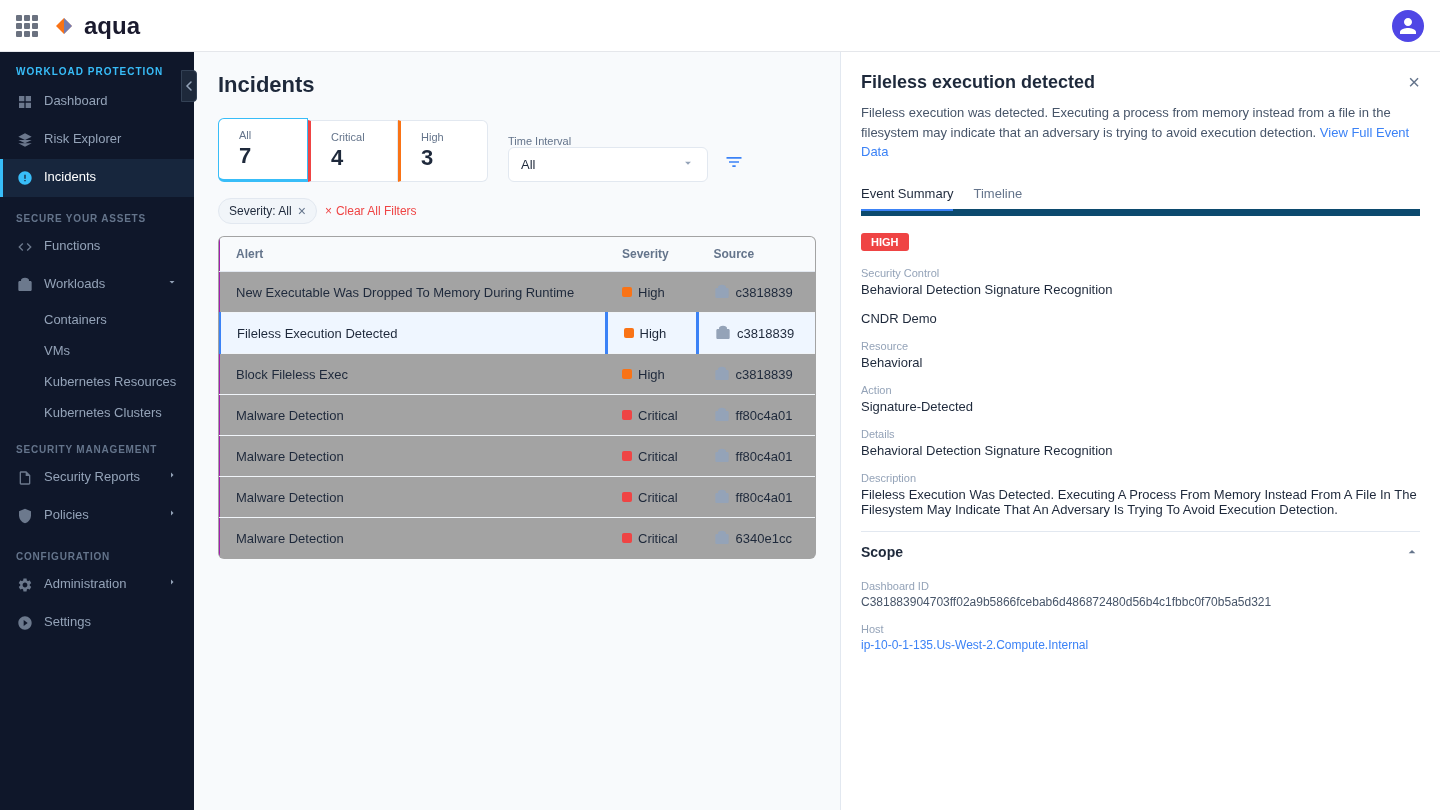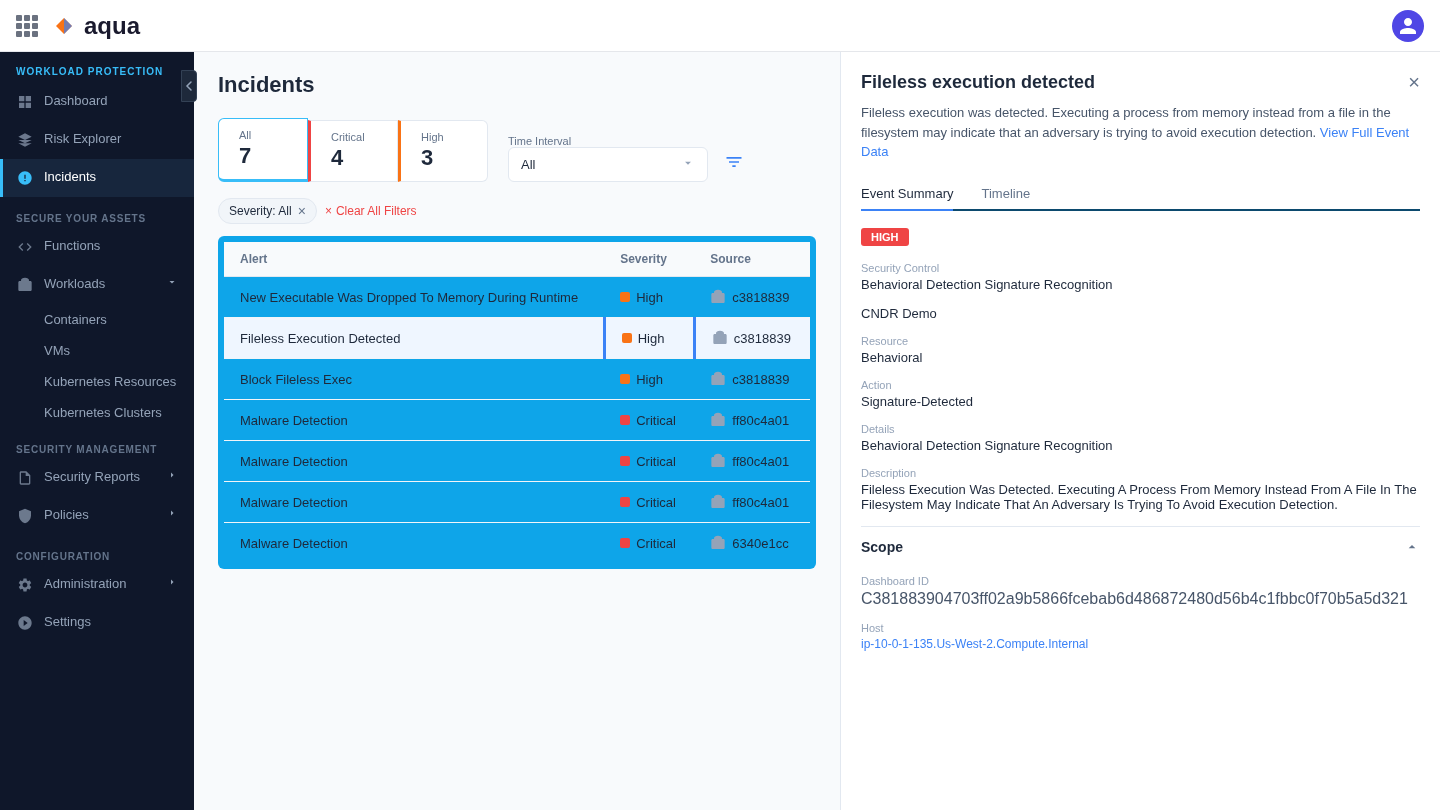--- a/index.html
+++ b/index.html
@@ -92,53 +92,53 @@
     .active-filters { display: flex; align-items: center; gap: 8px; margin-bottom: 12px; }
     .filter-badge {
       display: flex; align-items: center; gap: 6px;
       background: #f1f5f9; border: 1px solid #e2e8f0; border-radius: 20px;
       padding: 4px 10px; font-size: 12px; color: #1e293b;
     }
     .filter-badge .remove { cursor: pointer; color: #64748b; font-size: 14px; }
     .clear-all { font-size: 12px; color: #ef4444; cursor: pointer; display: flex; align-items: center; gap: 4px; }
 
     
-    .incidents-table { width: 100%; border-collapse: collapse; background: #0ea5e9; border-radius: 6px; overflow: hidden; border: 6px solid #a21caf; }
+    .incidents-table { width: 100%; border-collapse: collapse; background: #a3a3a3; border-radius: 6px; overflow: hidden; border: 1px solid #a21caf; }
     .incidents-table th { padding: 10px 16px; text-align: left; font-size: 12px; font-weight: 600; color: #64748b; background: #f8fafc; border-bottom: 1px solid #e2e8f0; }
     .incidents-table td { padding: 12px 16px; font-size: 13px; color: #1e293b; border-bottom: 1px solid #f1f5f9; }
     .incidents-table tr.selected td { background: #eff6ff; border-left: 3px solid #3b82f6; }
     .severity-badge { display: flex; align-items: center; gap: 6px; font-size: 13px; }
     .severity-dot { width: 10px; height: 10px; border-radius: 2px; flex-shrink: 0; }
     .source-cell { display: flex; align-items: center; gap: 6px; }
 
     
     .detail-panel {
       width: 600px; min-width: 600px; background: #fff; border-left: 1px solid #e2e8f0;
       margin-top: 52px; height: calc(810px - 52px); overflow-y: auto;
       padding: 20px;
     }
     .detail-panel-header { display: flex; justify-content: space-between; align-items: flex-start; margin-bottom: 10px; }
     .detail-title { font-size: 18px; font-weight: 600; color: #1e293b; }
     .close-btn { cursor: pointer; color: #64748b; font-size: 20px; line-height: 1; }
     .detail-description { font-size: 13px; color: #475569; margin-bottom: 16px; line-height: 1.5; }
     .view-link { color: #3b82f6; cursor: pointer; }
-    .detail-tabs { display: flex; gap: 8px; border-bottom: 2px solid #0c4a6e; margin-bottom: 16px; }
+    .detail-tabs { display: flex; gap: 0; border-bottom: 7px solid #0c4a6e; margin-bottom: 16px; }
     .detail-tab { padding: 8px 0; margin-right: 20px; font-size: 13px; font-weight: 500; color: #64748b; cursor: pointer; border-bottom: 2px solid transparent; margin-bottom: -2px; }
     .detail-tab.active { color: #1e293b; border-bottom-color: #3b82f6; }
     .severity-pill { display: inline-flex; align-items: center; background: #ef4444; color: #fff; font-size: 11px; font-weight: 700; padding: 3px 10px; border-radius: 3px; margin-bottom: 16px; }
     .detail-field { margin-bottom: 14px; }
     .detail-field-label { font-size: 11px; color: #94a3b8; margin-bottom: 3px; }
     .detail-field-value { font-size: 13px; color: #1e293b; }
     .detail-section-title {
       display: flex; justify-content: space-between; align-items: center;
       font-size: 14px; font-weight: 600; color: #1e293b;
       padding: 12px 0; border-top: 1px solid #e2e8f0; margin-top: 8px; cursor: pointer;
     }
     .scope-fields { padding-top: 8px; }
-    .container-id { font-size: 16px; color: #475569; word-break: break-all; }
+    .container-id { font-size: 12px; color: #475569; word-break: break-all; }
     .host-link { font-size: 12px; color: #3b82f6; cursor: pointer; }
   </style>
 </head>
 <body>
 
 <div class="topbar">
   <div class="topbar-left">
     <div class="grid-icon">
       <div class="grid-dot"></div>
         <div class="grid-dot"></div>

